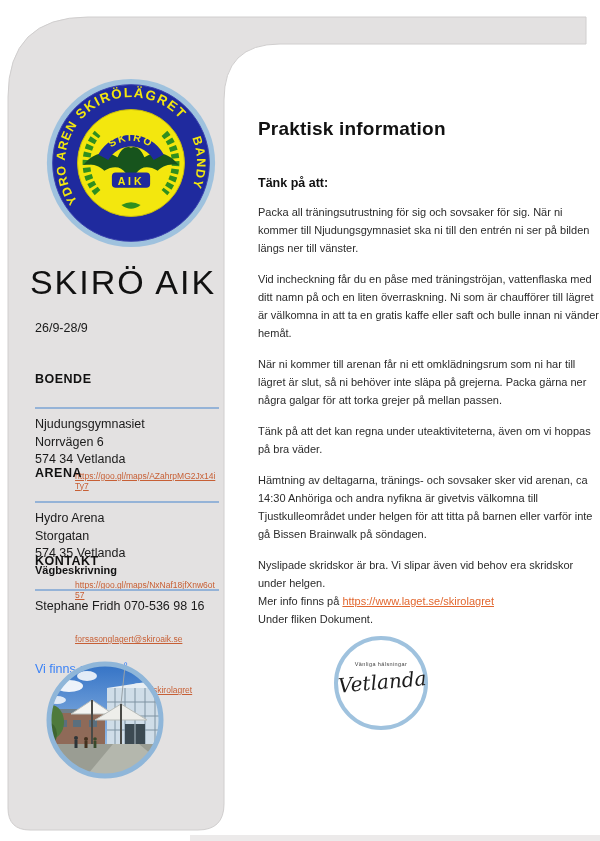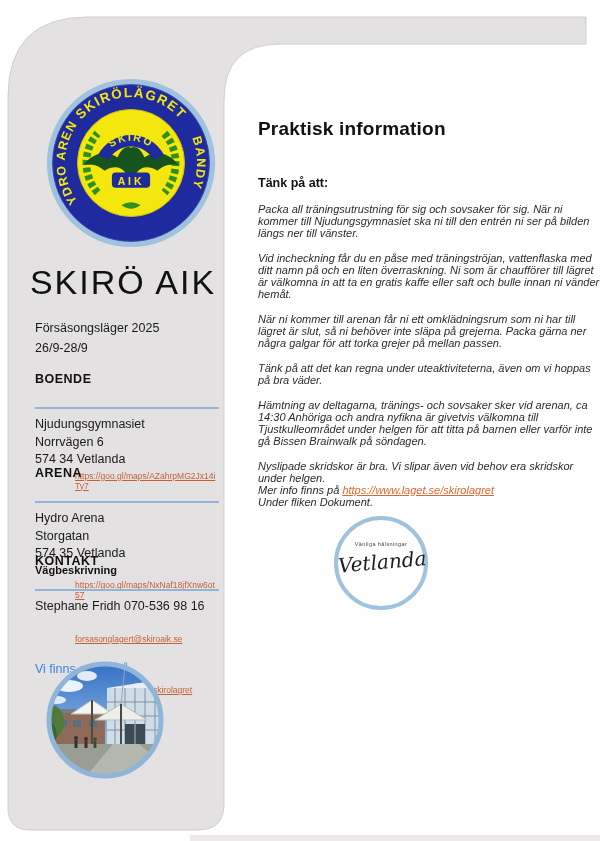--- a/index.html
+++ b/index.html
@@ -23,21 +23,21 @@
   .bold-line{font-size:11px;line-height:15px;font-weight:bold;color:#111;}
   a.slink{display:inline-block;font-size:8.5px;color:#c75f35;text-decoration:underline;margin-top:2px;word-break:break-all;padding-left:40px;}
   .phone-line{font-size:12.5px;line-height:16px;color:#1a1a1a;margin-bottom:14px;}
   .also-text{font-size:12.5px;color:#3b82f6;margin-top:16px;margin-bottom:3px;}
   .photo-wrap{position:absolute;left:37px;top:643px;width:120px;height:120px;}
 
   
   .main{position:absolute;left:258px;top:78px;width:342px;margin-top:40px;}
   .main-title{font-size:19px;font-weight:bold;color:#111;margin:0;letter-spacing:.2px;}
   .main-sub{font-size:12.5px;font-weight:bold;color:#111;margin:36px 0 0 0;}
-  .para{font-size:11px;line-height:12px;color:#2b2b2b;margin:13px 0 0 0;width:342px;font-style:italic;}
+  .para{font-size:11px;line-height:18px;color:#2b2b2b;margin:13px 0 0 0;width:342px;}
   .para a.mlink{color:#e2672f;text-decoration:underline;}
   .closing{font-size:11px;font-weight:bold;color:#111;margin-top:13px;}
   .badge{margin-top:8px;margin-left:76px;width:94px;height:94px;border-radius:50%;
          border:4px solid #9fc2de;background:#fff;box-sizing:border-box;position:relative;}
   .badge-small{position:absolute;top:21px;left:0;width:100%;text-align:center;
                font-size:5.5px;letter-spacing:.4px;color:#444;}
   .badge-script{position:absolute;top:30px;left:0;width:100%;text-align:center;
                 font-family:"DejaVu Serif",serif;font-style:italic;font-size:20px;color:#1c1c1c;
                 transform:rotate(-5deg);}
 </style>
@@ -90,21 +90,20 @@
           <textPath href="#arcSkiro" startOffset="50%" text-anchor="middle">SKIRÖ</textPath>
         </text>
         <rect x="70" y="100" width="40" height="16" rx="4" fill="#1f2a9e"></rect>
         <text x="90" y="112.5" font-size="11" font-weight="bold" fill="#f3e70e" letter-spacing="3" text-anchor="middle" font-family="Liberation Sans, sans-serif">AIK</text>
       </svg>
     </div>
 
     <div class="club-title">SKIRÖ AIK</div>
 
     <div class="camp-info">
-      <div>Försäsongsläger 2025</div>
       <div>26/9-28/9</div>
     </div>
 
     <div class="section sec-boende">
       <div class="section-heading">BOENDE</div>
       <div class="line">Njudungsgymnasiet</div>
       <div class="line">Norrvägen 6</div>
       <div class="line">574 34 Vetlanda</div>
       <a class="slink" href="#">https://goo.gl/maps/AZahrpMG2Jx14iTy7</a>
     </div>

